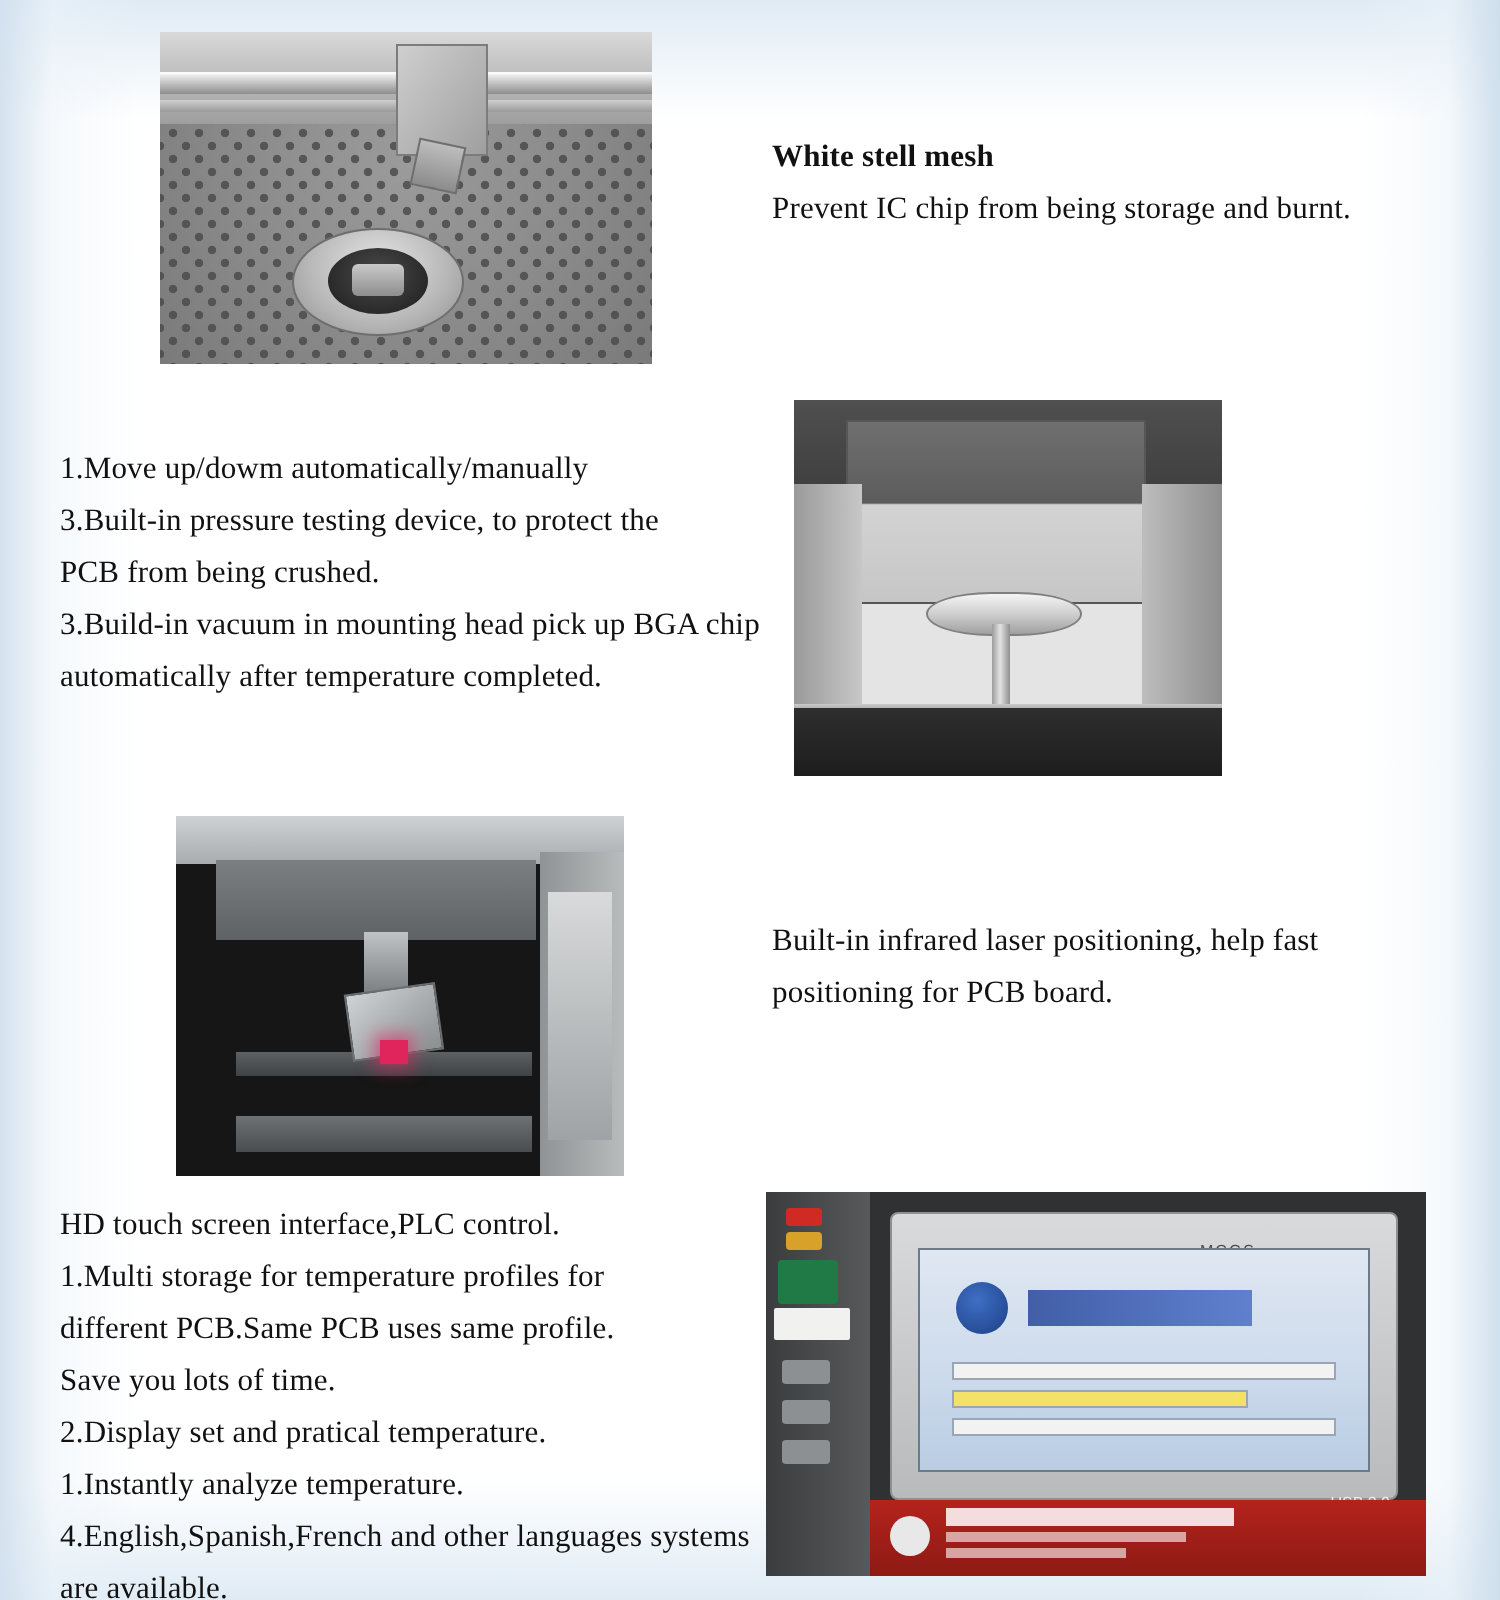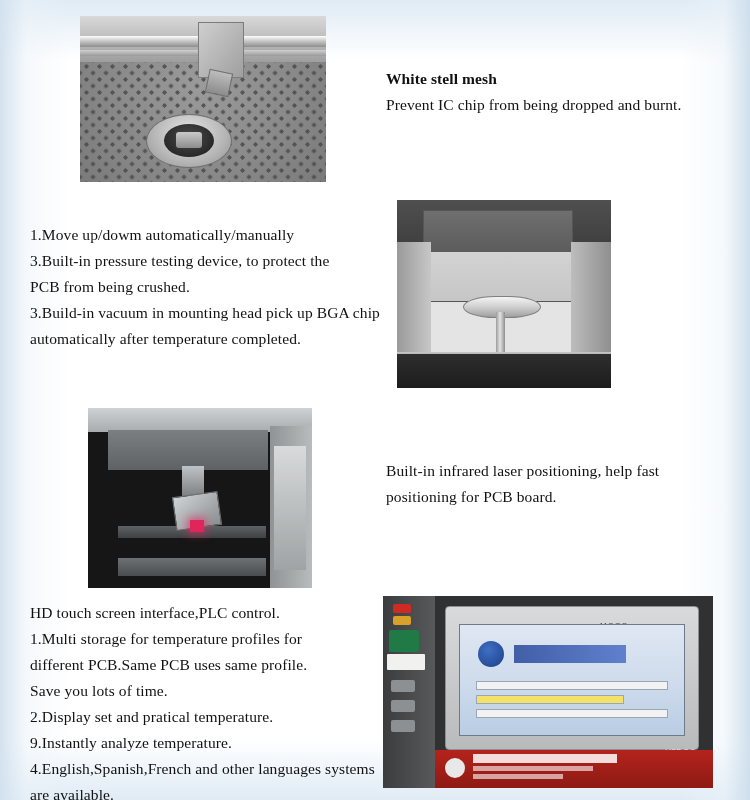--- a/index.html
+++ b/index.html
@@ -303,21 +303,21 @@
     <div class="rail"></div>
     <div class="rail2"></div>
     <div class="head"></div>
     <div class="ringouter"></div>
     <div class="ringinner"></div>
     <div class="chip"></div>
   </div>
 
   <div class="block txt t1">
     <p class="hd">White stell mesh</p>
-    <p>Prevent IC chip from being dropped and burnt.</p>
+    <p>Prevent IC chip from being storage and burnt.</p>
   </div>
 
   <div class="photo p2">
     <div class="bg"></div>
     <div class="dark"></div>
     <div class="body"></div>
     <div class="leftcol"></div>
     <div class="rightcol"></div>
     <div class="ring"></div>
     <div class="shaft"></div>
@@ -350,21 +350,21 @@
     <p>Built-in infrared laser positioning, help fast</p>
     <p>positioning for PCB board.</p>
   </div>
 
   <div class="block txt t4">
     <p class="bold">HD touch screen interface,PLC control.</p>
     <p>1.Multi storage for temperature profiles for</p>
     <p>different PCB.Same PCB uses same profile.</p>
     <p>Save you lots of time.</p>
     <p>2.Display set and pratical temperature.</p>
-    <p>9.Instantly analyze temperature.</p>
+    <p>1.Instantly analyze temperature.</p>
     <p>4.English,Spanish,French and other languages systems</p>
     <p>are available.</p>
   </div>
 
   <div class="photo p4">
     <div class="bg"></div>
     <div class="leftrail"></div>
     <div class="lamp red"></div>
     <div class="lamp amber"></div>
     <div class="greenlbl"></div>

